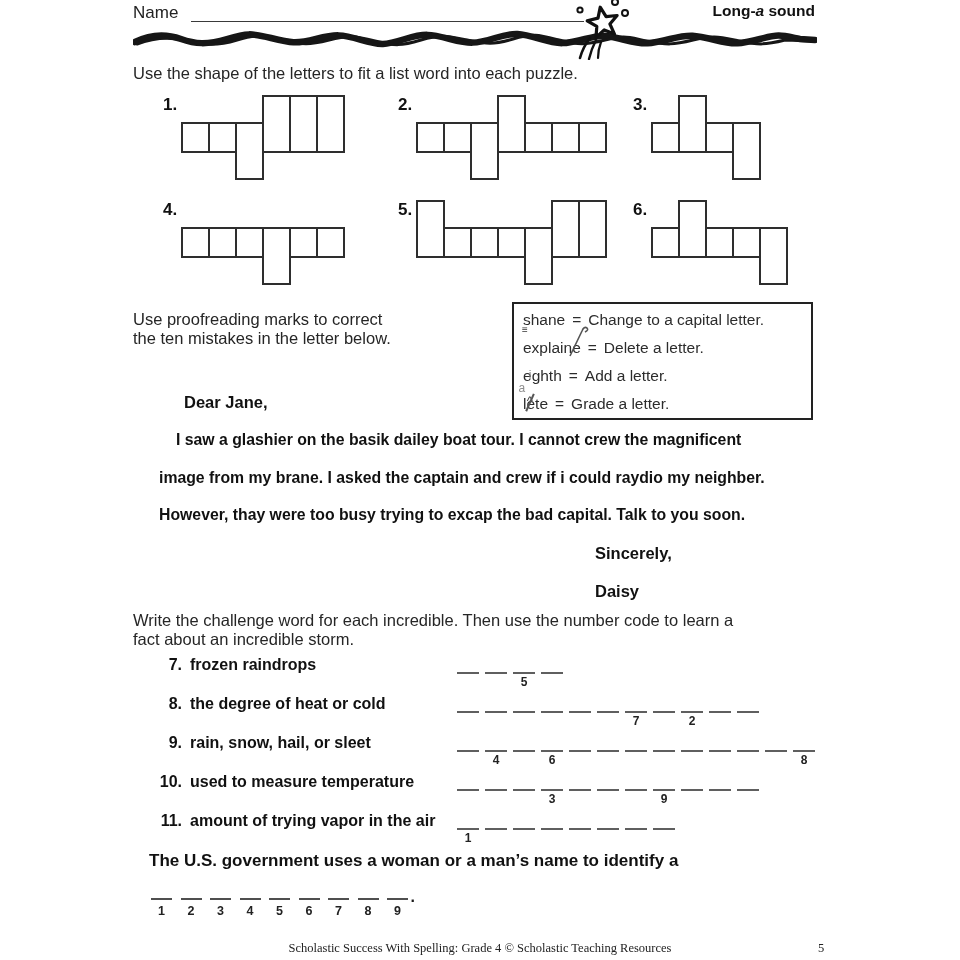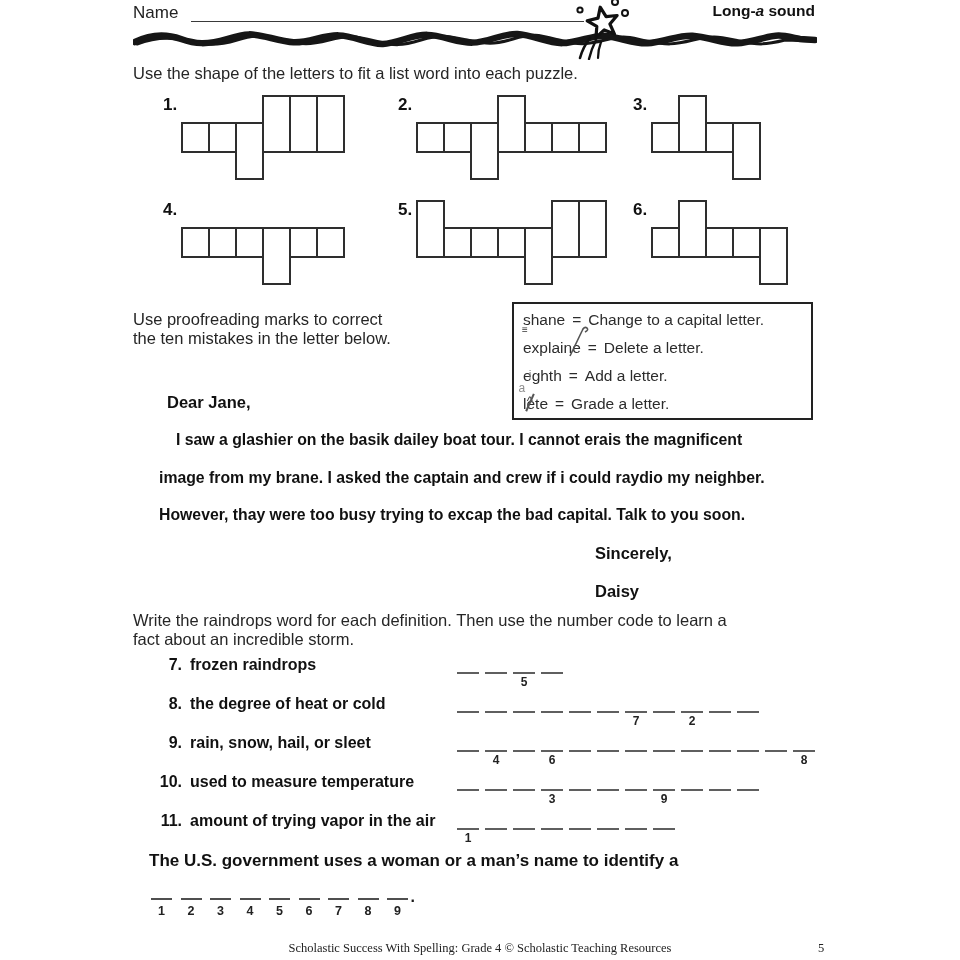--- a/index.html
+++ b/index.html
@@ -138,28 +138,28 @@
 
   <div class="abs legend" id="legend-box">
       <div class="proof-row"><span class="proof-word"><span></span><span class="marked">s<span class="mk-tu">≡</span></span><span>hane</span></span><span class="proof-eq">=</span><span>Change to a capital letter.</span></div>
       <div class="proof-row"><span class="proof-word"><span>explain</span><span class="marked">e<svg width="24" height="36" class="mk-delsvg">
               <path d="M4,34 L16,9 q2,-5 5,-3 q2,2 -2,4" fill="none" stroke="#555" stroke-width="1.6"></path>
             </svg></span><span></span></span><span class="proof-eq">=</span><span>Delete a letter.</span></div>
       <div class="proof-row"><span class="proof-word"><span>e</span><span class="marked"><span class="mk-caret">^</span><span class="mk-note">i</span></span><span>ghth</span></span><span class="proof-eq">=</span><span>Add a letter.</span></div>
       <div class="proof-row"><span class="proof-word"><span>l</span><span class="marked">e<span class="mk-slash"></span><span class="mk-note2">a</span></span><span>te</span></span><span class="proof-eq">=</span><span>Grade a letter.</span></div>
     </div>
 
-  <div class="abs bold-line" style="left:167px;top:393px;font-size:16.5px;">Dear Jane,</div>
-  <div class="abs bold-line" style="left:176px;top:431px;font-size:15.8px;">I saw a glashier on the basik dailey boat tour. I cannot erais the magnificent</div>
+  <div class="abs bold-line" style="left:184px;top:393px;font-size:16.5px;">Dear Jane,</div>
+  <div class="abs bold-line" style="left:176px;top:431px;font-size:15.8px;">I saw a glashier on the basik dailey boat tour. I cannot crew the magnificent</div>
   <div class="abs bold-line" style="left:159px;top:469px;font-size:15.8px;text-align:right;">image from my brane. I asked the captain and crew if i could raydio my neighber.</div>
   <div class="abs bold-line" style="left:159px;top:506px;font-size:15.8px;">However, thay were too busy trying to excap the bad capital. Talk to you soon.</div>
   <div class="abs bold-line" style="left:595px;top:544px;font-size:16.5px;text-align:center;">Sincerely,</div>
   <div class="abs bold-line" style="left:595px;top:582px;font-size:16.5px;">Daisy</div>
 
-  <div class="abs instr" style="left:133px;top:611px;">Write the raindrops word for each definition. Then use the number code to learn a</div>
+  <div class="abs instr" style="left:133px;top:611px;">Write the challenge word for each incredible. Then use the number code to learn a</div>
   <div class="abs instr" style="left:133px;top:630px;">fact about an incredible storm.</div>
 
   <div id="items">
       <div class="item-num" style="left: 140px; top: 656px;">7.</div>
       <div class="item-text" style="left: 190px; top: 656px;">frozen raindrops</div>
       <div class="blank-row" style="left: 457px; top: 658px;">
         <div class="blank" style="left: 0px;"></div>
         <div class="blank" style="left: 28px;"></div>
         <div class="blank" style="left: 56px;"></div>
         <div class="code-num" style="left: 56px;">5</div>

